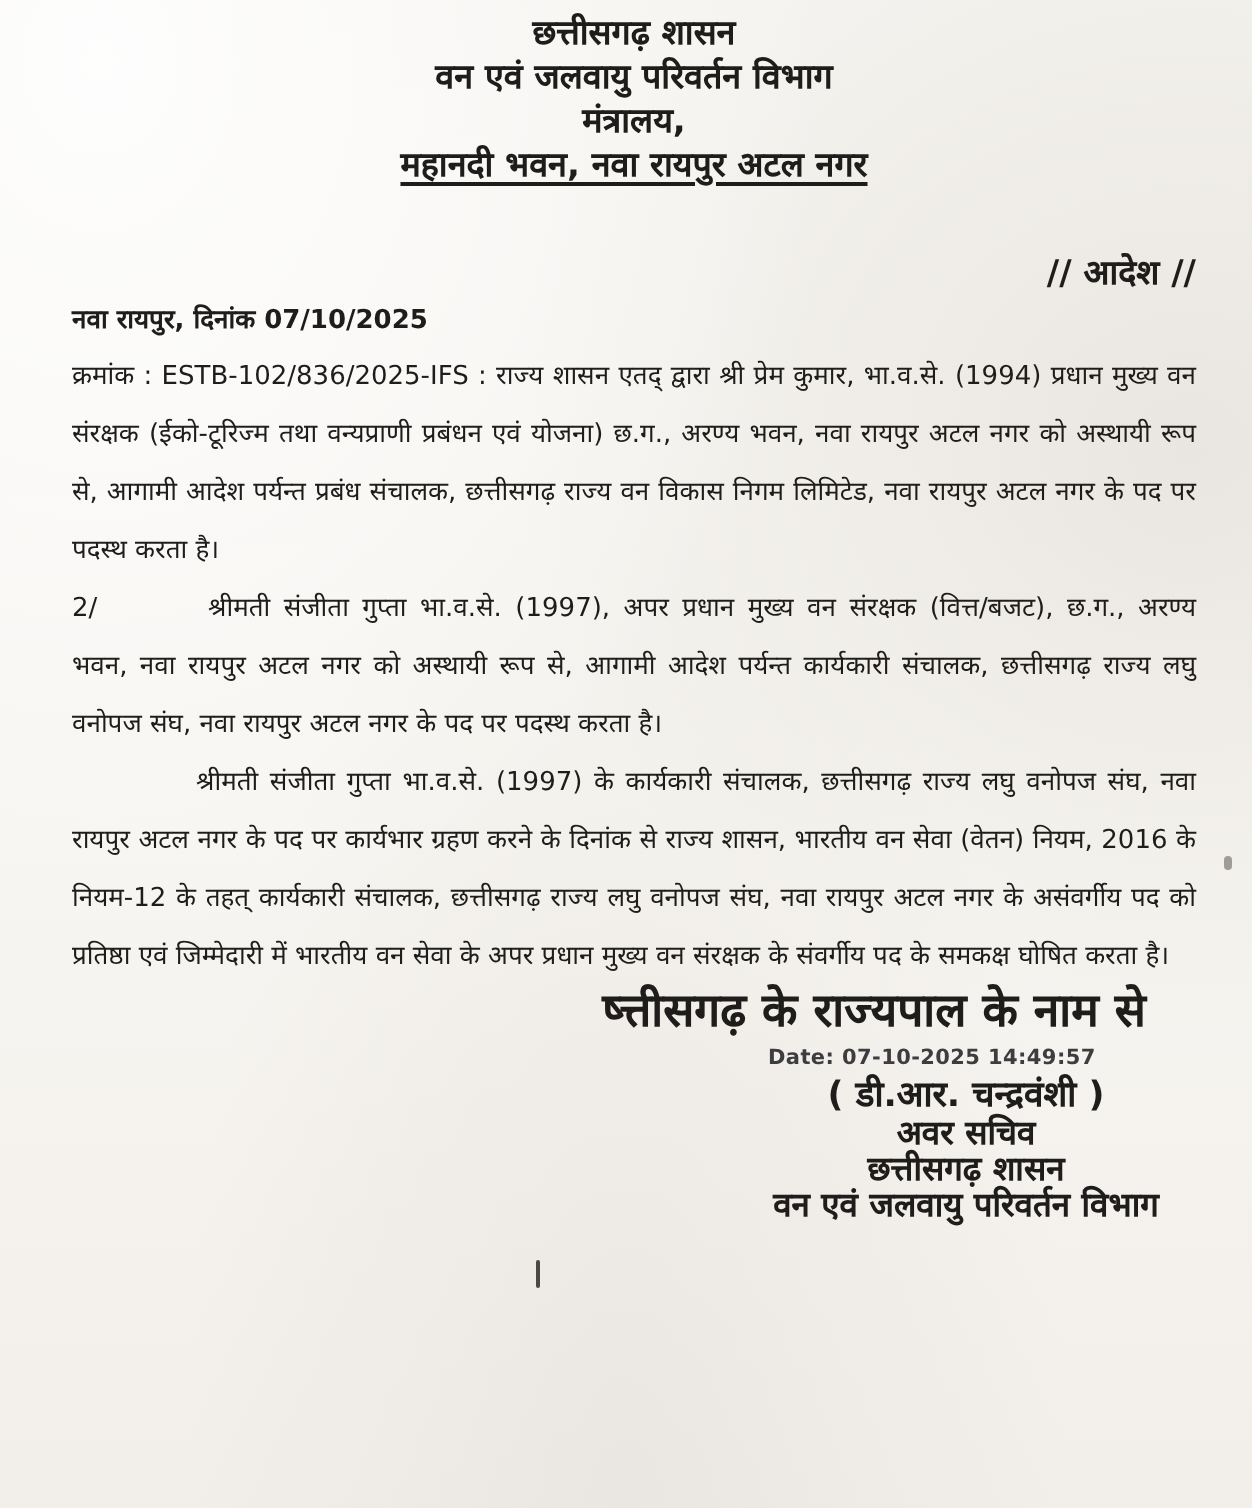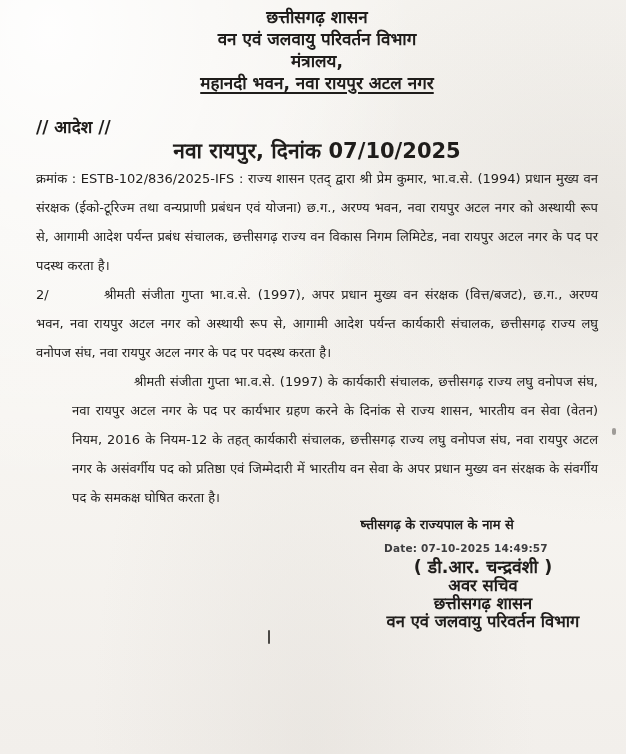--- a/index.html
+++ b/index.html
@@ -17,33 +17,33 @@
       radial-gradient(ellipse at 95% 30%, rgba(210,205,198,0.35) 0%, rgba(210,205,198,0) 40%),
       radial-gradient(ellipse at 50% 100%, rgba(215,210,203,0.30) 0%, rgba(215,210,203,0) 50%),
       linear-gradient(180deg, #f5f3ef 0%, #f7f5f1 55%, #f2efeb 100%);
   }
   .inner { padding: 6px 28px 0 36px; }
 
   .doc-header { text-align: center; font-size: 17px; line-height: 22px; font-weight: 600; }
   .doc-header .hline { display: block; }
   .underlined { text-decoration: underline; text-underline-offset: 3px; text-decoration-thickness: 1.5px; }
 
-  .order-title { text-align: left; font-size: 17px; font-weight: 600; margin-top: 22px; line-height: 22px; }
-  .place-date { text-align: center; font-size: 21px; font-weight: 600; line-height: 26px; }
+  .order-title { text-align: right; font-size: 17px; font-weight: 600; margin-top: 32px; line-height: 22px; }
+  .place-date { text-align: left; font-size: 13px; font-weight: 600; line-height: 26px; }
 
   .body-text { font-size: 13px; line-height: 29px; text-align: justify; font-weight: 500; }
   .para { margin: 0; }
   .para-number { display: inline-block; min-width: 68px; }
-  .indent-first { text-indent: 62px; margin-left: 36px; }
+  .indent-first { text-indent: 62px; }
 
   .by-order {
     margin: 2px 6px 0 auto;
     width: 310px;
     text-align: center;
-    font-size: 13px;
+    font-size: 23px;
     font-weight: 600;
     line-height: 22px;
   }
   .by-order .bline { display: block; }
 
   .digital-sig {
     margin: 6px 0 0 348px;
     font-size: 10.5px;
     line-height: 13px;
     color: #3d3d3f;

